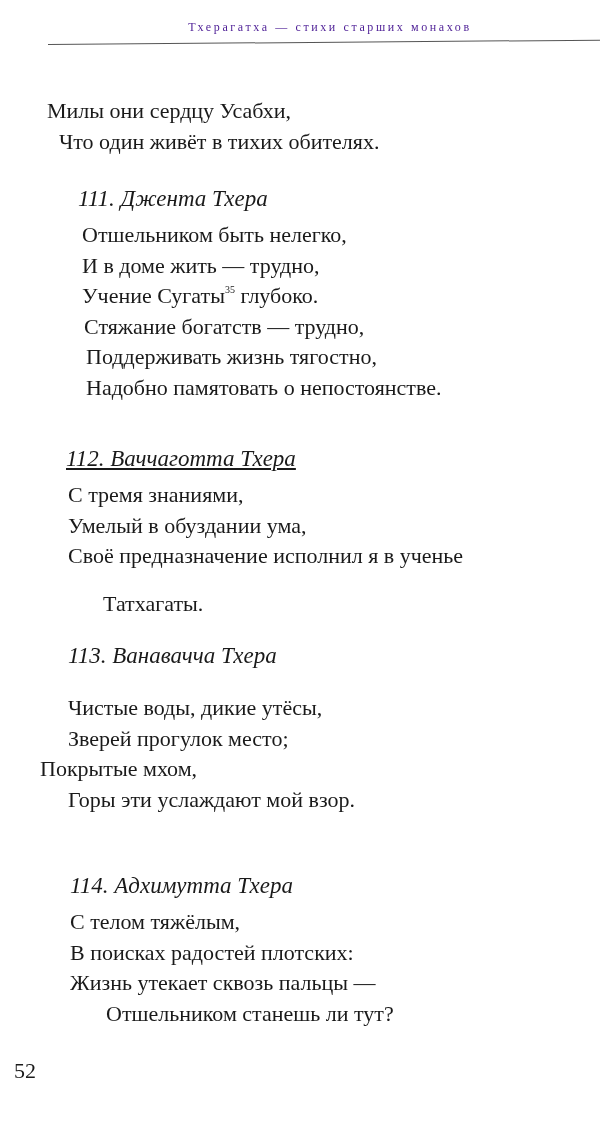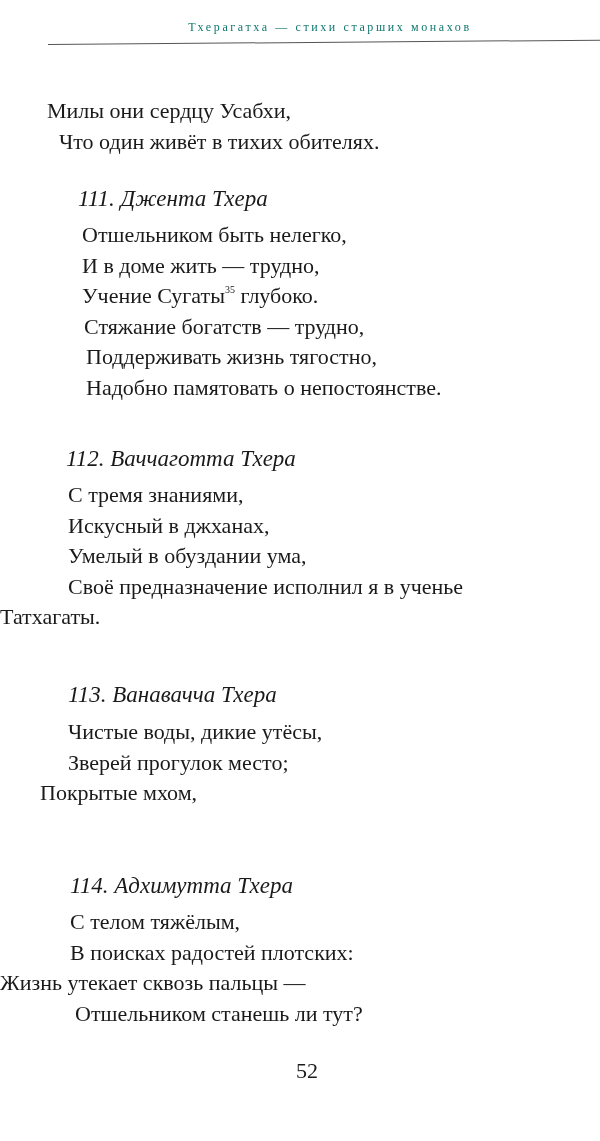--- a/index.html
+++ b/index.html
@@ -2,32 +2,32 @@
 <html><head>
 <meta charset="utf-8">
 <style>
   html, body { margin: 0; padding: 0; }
   body {
     width: 600px; height: 1141px; background: #ffffff; position: relative; overflow: hidden;
     font-family: "Liberation Serif", "DejaVu Serif", serif; color: #1a1a1a;
   }
   .running-head {
     position: absolute; left: 0; top: 20px; width: 600px; text-align: center;
-    font-size: 12px; letter-spacing: 2.6px; color: #0f766e; padding-left: 60px; box-sizing: border-box;
+    font-size: 12px; letter-spacing: 2.6px; color: #4c1d95; padding-left: 60px; box-sizing: border-box;
   }
   .rule {
     position: absolute; left: 48px; top: 44px; width: 552px; height: 0;
     border-top: 1px solid #555; transform: rotate(-0.45deg); transform-origin: left center;
   }
   .block { position: absolute; left: 0; width: 600px; }
   .line { font-size: 22px; line-height: 30.5px; white-space: nowrap; }
   .title { font-style: italic; font-size: 23px; line-height: 30px; white-space: nowrap; }
   sup { font-size: 10px; vertical-align: 10px; line-height: 0; }
   .page-number {
-    position: absolute; top: 1058px; left: 0; width: 600px; text-align: center; font-size: 22px;
+    position: absolute; top: 1058px; left: 0; width: 600px; font-size: 22px;
     padding-left: 14px; box-sizing: border-box;
   }
 </style>
 </head>
 <body>
 
 <div class="running-head">Тхерагатха — стихи старших монахов</div>
 <div class="rule"></div>
 
 <div class="block" style="top:96px;">
@@ -39,36 +39,36 @@
   <div class="title" style="padding-left:58px;">111. Джента Тхера</div>
   <div class="line" style="padding-left:62px;margin-top:6px;">Отшельником быть нелегко,</div>
   <div class="line" style="padding-left:62px;">И в доме жить — трудно,</div>
   <div class="line" style="padding-left:62px;"><span>Учение Сугаты</span><sup>35</sup><span> глубоко.</span></div>
   <div class="line" style="padding-left:64px;">Стяжание богатств — трудно,</div>
   <div class="line" style="padding-left:66px;">Поддерживать жизнь тягостно,</div>
   <div class="line" style="padding-left:66px;">Надобно памятовать о непостоянстве.</div>
 </div>
 
 <div class="block" style="top:444px;">
-  <div class="title" style="padding-left:66px;">112. Ваччаготта Тхера</div>
+  <div class="title" style="padding-left:66px;text-decoration:underline;">112. Ваччаготта Тхера</div>
   <div class="line" style="padding-left:68px;margin-top:6px;">С тремя знаниями,</div>
-  <div class="line" style="padding-left:68px;">Искусный в джханах,</div>
   <div class="line" style="padding-left:68px;">Умелый в обуздании ума,</div>
   <div class="line" style="padding-left:68px;">Своё предназначение исполнил я в ученье</div>
-  <div class="line" style="">Татхагаты.</div>
+  <div class="line" style="padding-left:103px;margin-top:17px;">Татхагаты.</div>
 </div>
 
-<div class="block" style="top:680px;">
+<div class="block" style="top:641px;">
   <div class="title" style="padding-left:68px;">113. Ванавачча Тхера</div>
-  <div class="line" style="padding-left:68px;margin-top:7px;font-family:Liberation Serif, serif;">Чистые воды, дикие утёсы,</div>
+  <div class="line" style="padding-left:68px;margin-top:22px;font-family:Liberation Serif, serif;">Чистые воды, дикие утёсы,</div>
   <div class="line" style="padding-left:68px;">Зверей прогулок место;</div>
   <div class="line" style="padding-left:40px;">Покрытые мхом,</div>
+  <div class="line" style="padding-left:68px;">Горы эти услаждают мой взор.</div>
 </div>
 
 <div class="block" style="top:871px;">
   <div class="title" style="padding-left:70px;">114. Адхимутта Тхера</div>
   <div class="line" style="padding-left:70px;margin-top:6px;">С телом тяжёлым,</div>
   <div class="line" style="padding-left:70px;">В поисках радостей плотских:</div>
-  <div class="line" style="">Жизнь утекает сквозь пальцы —</div>
-  <div class="line" style="padding-left:75px;">Отшельником станешь ли тут?</div>
+  <div class="line" style="padding-left:70px;">Жизнь утекает сквозь пальцы —</div>
+  <div class="line" style="padding-left:106px;">Отшельником станешь ли тут?</div>
 </div>
 
 <div class="page-number">52</div>
 
 </body></html>

